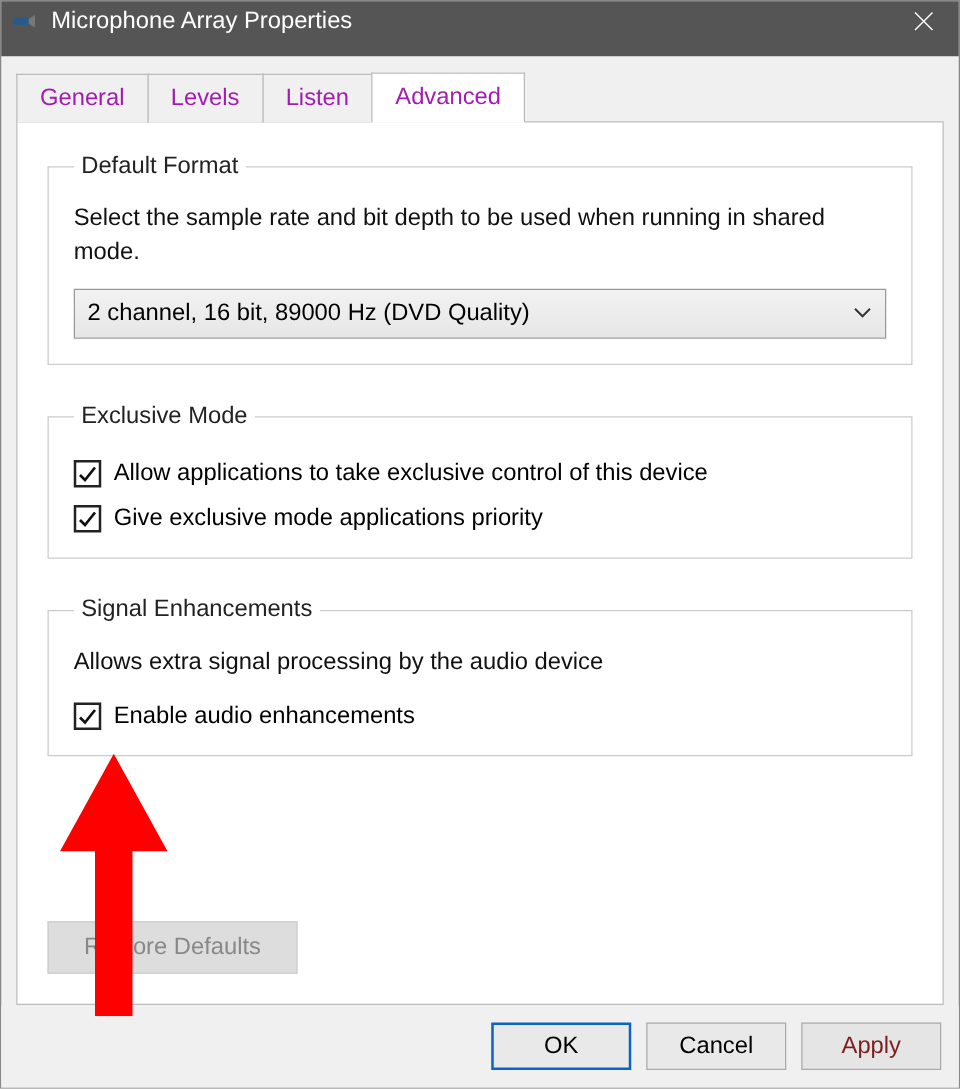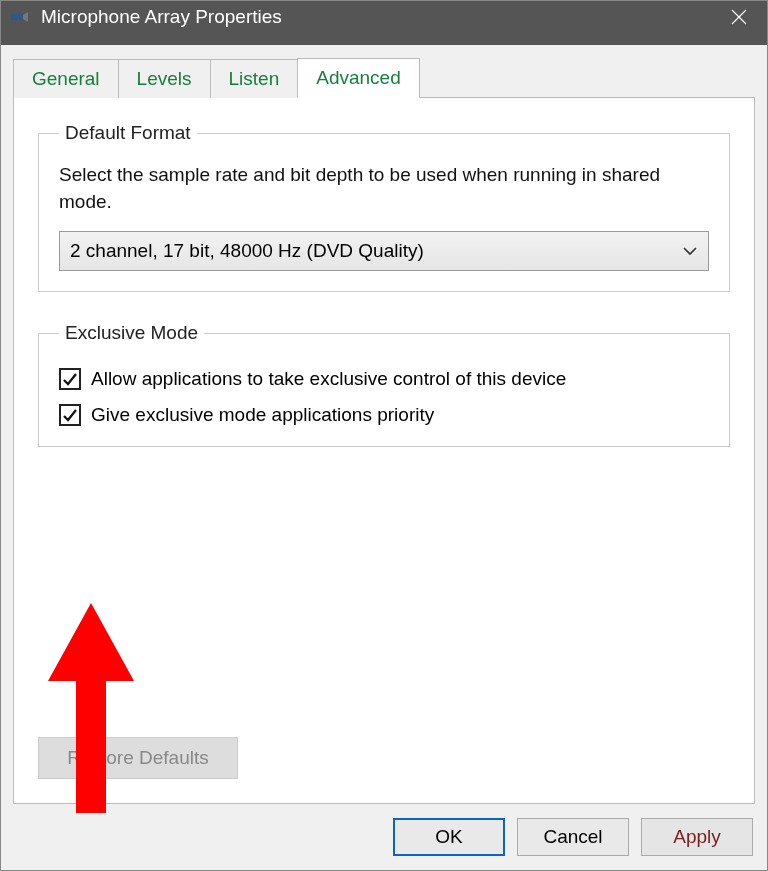--- a/index.html
+++ b/index.html
@@ -57,21 +57,21 @@
     .tabs-row {
       display: flex;
       align-items: flex-end;
       height: 40px;
       position: relative;
       z-index: 2;
     }
     .tab {
       padding: 8px 18px 8px 18px;
       font-size: 19px;
-      color: #15803d;
+      color: #a21caf;
       border: 1px solid #bbb;
       border-bottom: none;
       background: #f0f0f0;
       margin-right: -1px;
       cursor: pointer;
       position: relative;
       top: 1px;
     }
     .tab.active {
       background: #fff;
@@ -206,21 +206,21 @@
       <div class="tab">Listen</div>
       <div class="tab active">Advanced</div>
     </div>
 
     <div class="tab-panel">
 
       <fieldset class="groupbox">
         <legend>Default Format</legend>
         <div class="desc-text">Select the sample rate and bit depth to be used when running in shared mode.</div>
         <div class="combo">
-          <span class="combo-text">2 channel, 17 bit, 48000 Hz (DVD Quality)</span>
+          <span class="combo-text">2 channel, 16 bit, 89000 Hz (DVD Quality)</span>
           <span class="combo-arrow">
             <svg width="16" height="10" viewBox="0 0 16 10">
                 <polyline points="2,2 8,8 14,2"></polyline>
               </svg>
           </span>
         </div>
       </fieldset>
 
       <fieldset class="groupbox">
         <legend>Exclusive Mode</legend>
@@ -235,20 +235,32 @@
         <div class="check-row">
           <span class="checkbox">
             <svg width="16" height="16" viewBox="0 0 16 16">
                 <polyline points="2,9 6,13 14,3"></polyline>
               </svg>
           </span>
           <span class="check-label">Give exclusive mode applications priority</span>
         </div>
       </fieldset>
 
+      <fieldset class="groupbox">
+        <legend>Signal Enhancements</legend>
+        <div class="desc-text" style="margin-bottom:18px;">Allows extra signal processing by the audio device</div>
+        <div class="check-row">
+          <span class="checkbox">
+            <svg width="16" height="16" viewBox="0 0 16 16">
+                <polyline points="2,9 6,13 14,3"></polyline>
+              </svg>
+          </span>
+          <span class="check-label">Enable audio enhancements</span>
+        </div>
+      </fieldset>
 
       <div class="restore-btn">Restore Defaults</div>
 
       <svg class="arrow-annotation" style="left:32px; top:505px;" width="90" height="210" viewBox="0 0 90 210">
         <polygon points="45,0 88,78 60,78 60,210 30,210 30,78 2,78" fill="#ff0000"></polygon>
       </svg>
 
     </div>
 
   </div>

